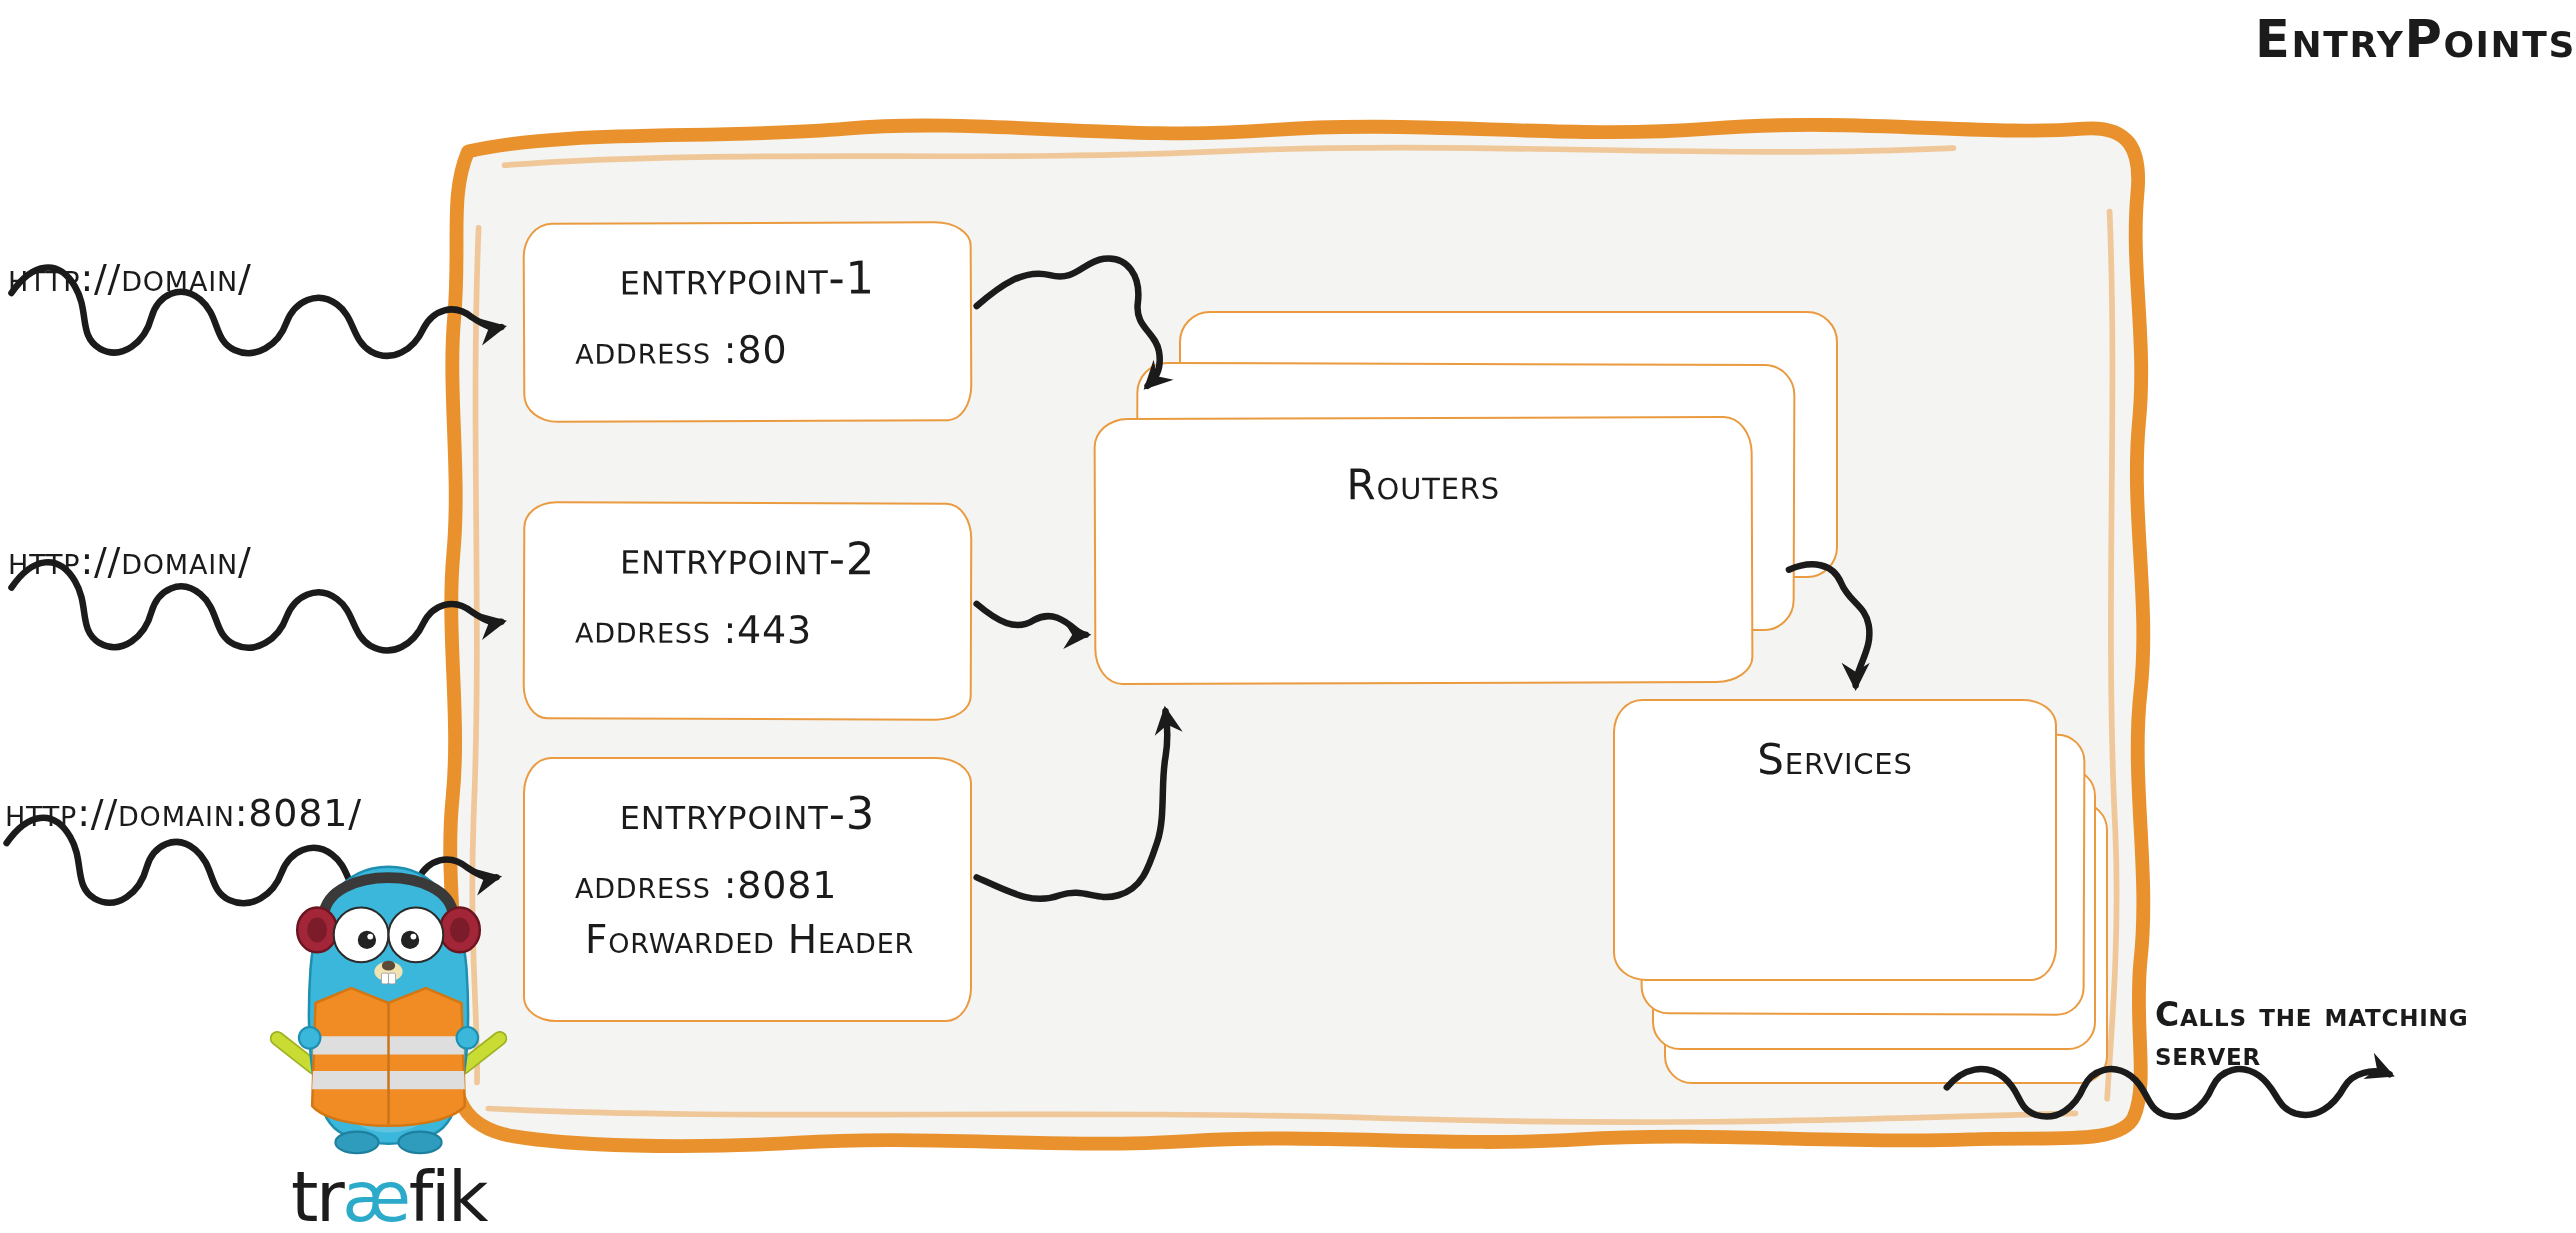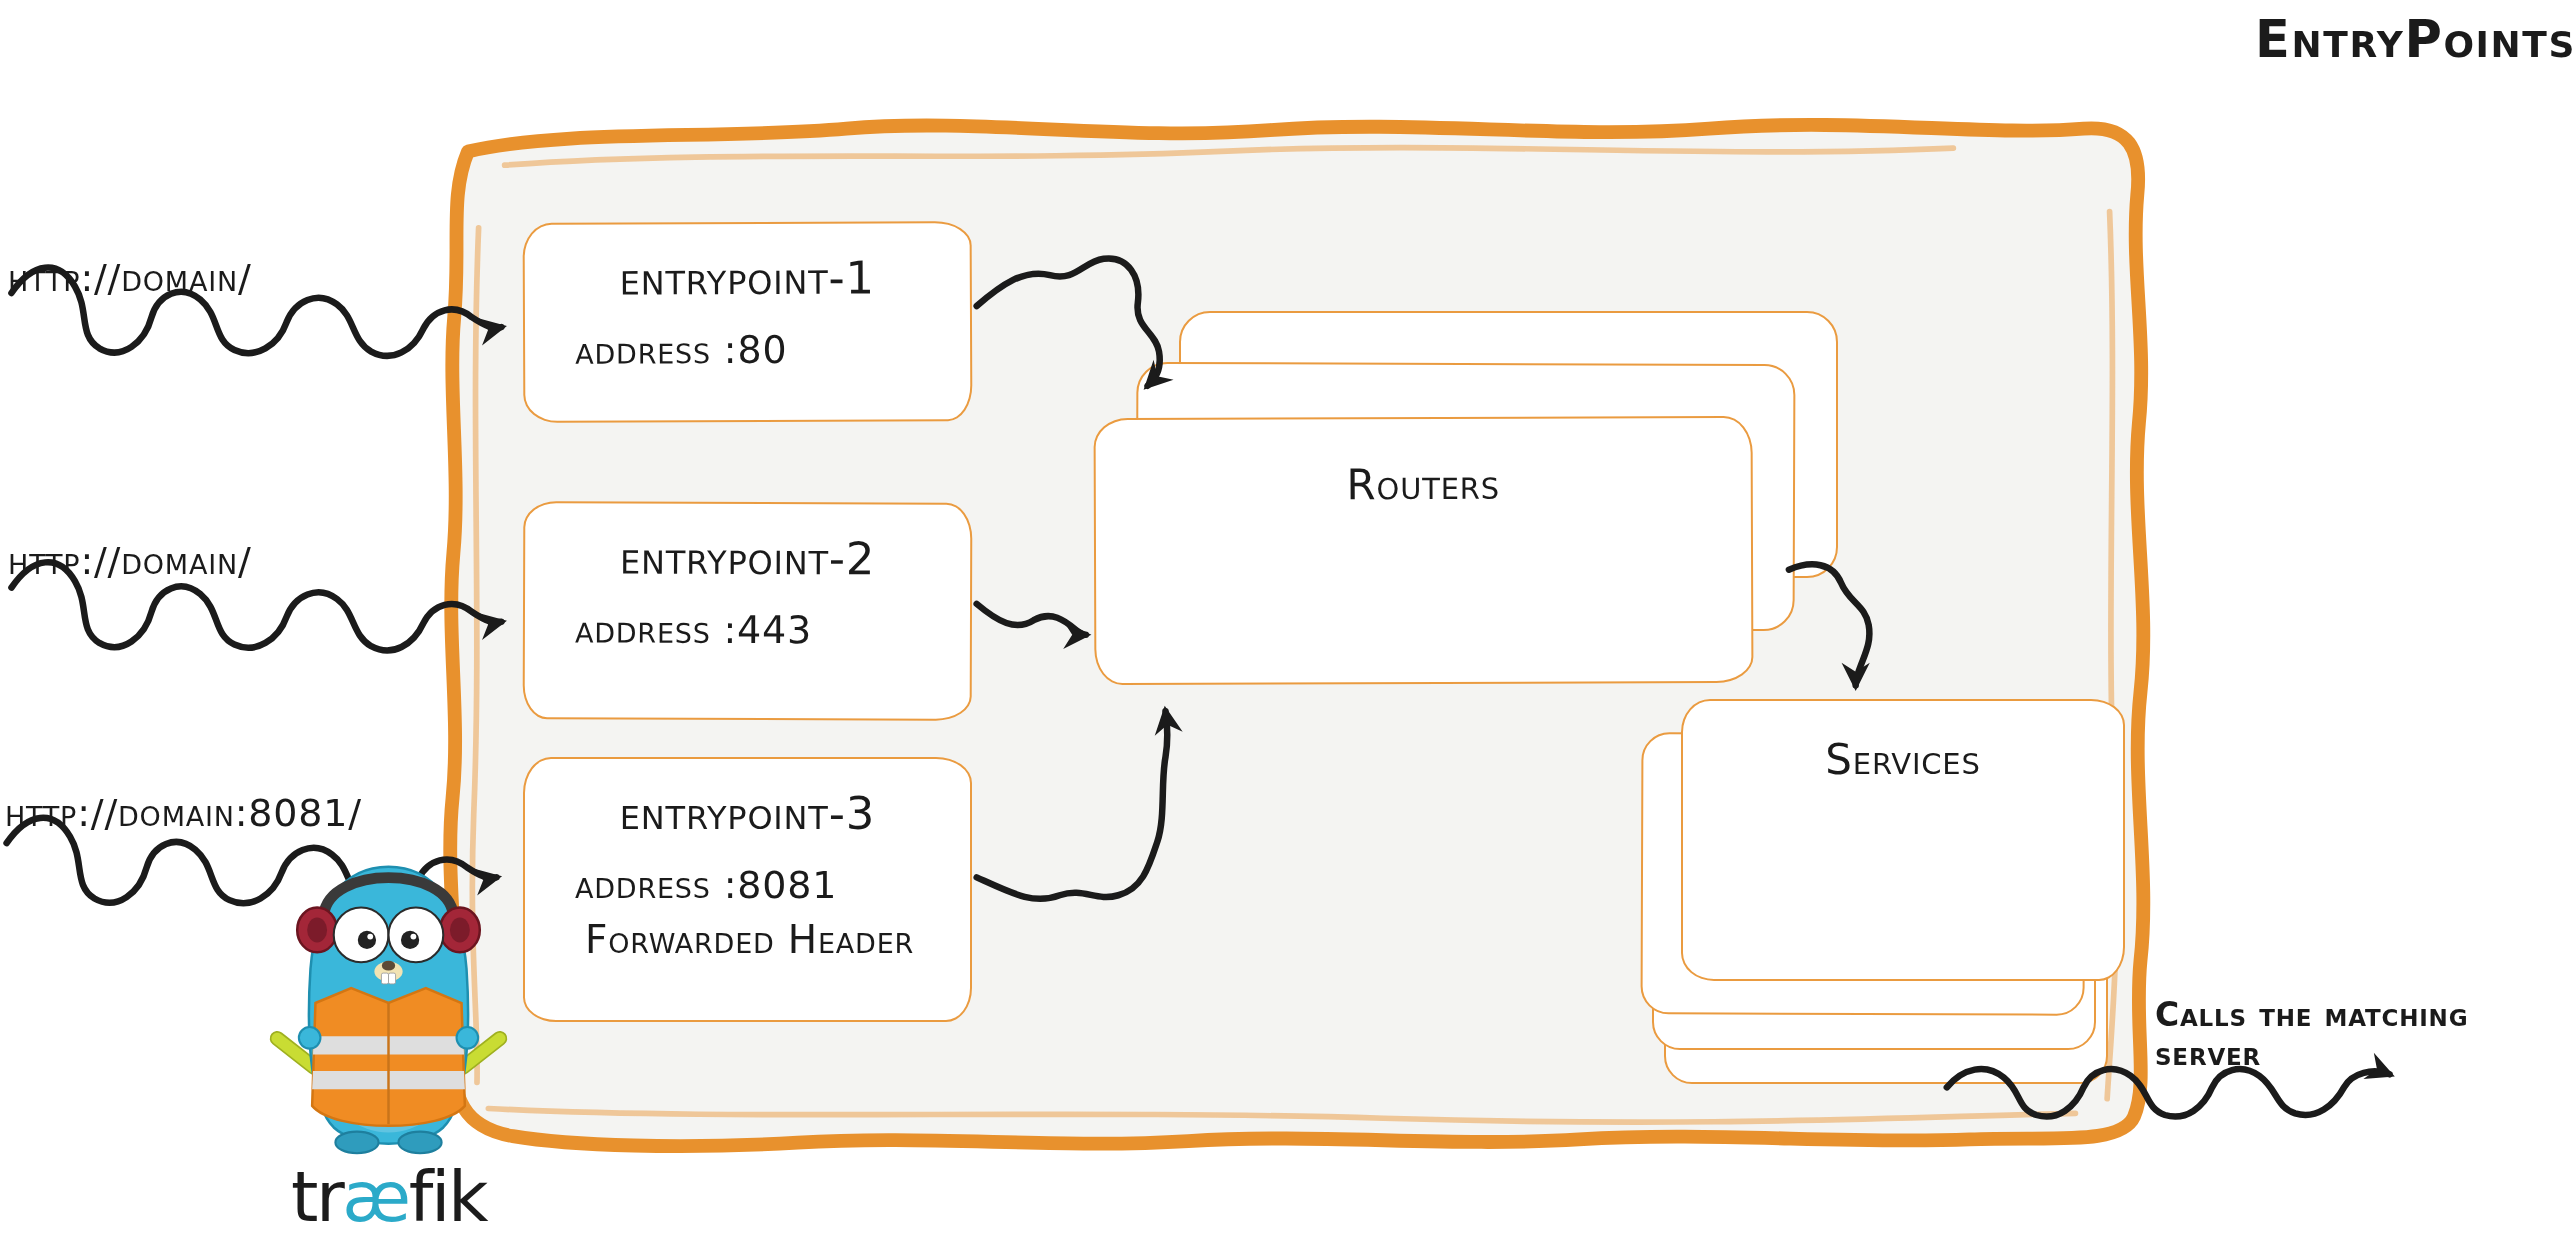--- a/index.html
+++ b/index.html
@@ -23,21 +23,21 @@
   .ep .extra{margin:9.8px 0 0 60px;font-size:39px;letter-spacing:0.8px;}
   .stackback{z-index:1;}
   .stackfront{z-index:2;}
   #routers-b2{left:1179px;top:311px;width:659px;height:267px;border-radius:31px;}
   #routers-b1{left:1136px;top:363px;width:659px;height:267px;border-radius:31px;transform:rotate(0.2deg);}
   #routers-front{left:1094px;top:417px;width:659px;height:267px;
                  border-radius:34px 29px 37px 28px/29px 37px 26px 36px;transform:rotate(-0.2deg);}
   #services-b3{left:1664px;top:802px;width:444px;height:282px;border-radius:28px;}
   #services-b2{left:1652px;top:768px;width:444px;height:282px;border-radius:28px;}
   #services-b1{left:1641px;top:733px;width:444px;height:282px;border-radius:28px;transform:rotate(0.2deg);}
-  #services-front{left:1681px;top:699px;width:444px;height:282px;
+  #services-front{left:1613px;top:699px;width:444px;height:282px;
                   border-radius:29px 34px 26px 33px/33px 26px 34px 28px;}
   .stack-label{text-align:center;font-size:42px;font-weight:500;letter-spacing:0.8px;}
   #routers-front .stack-label{margin-top:41px;}
   #services-front .stack-label{margin-top:34px;}
   .arrows{z-index:3;pointer-events:none;}
   .bg{z-index:0;}
   .mascot{position:absolute;left:264px;top:832px;width:249px;height:332px;z-index:4;}
   .wordmark{position:absolute;left:264px;top:1156px;width:249px;text-align:center;
             font-size:70px;font-weight:500;letter-spacing:-2.4px;z-index:5;color:#1c1c1c;}
   .wordmark .ae{color:#2BAAC9;}

